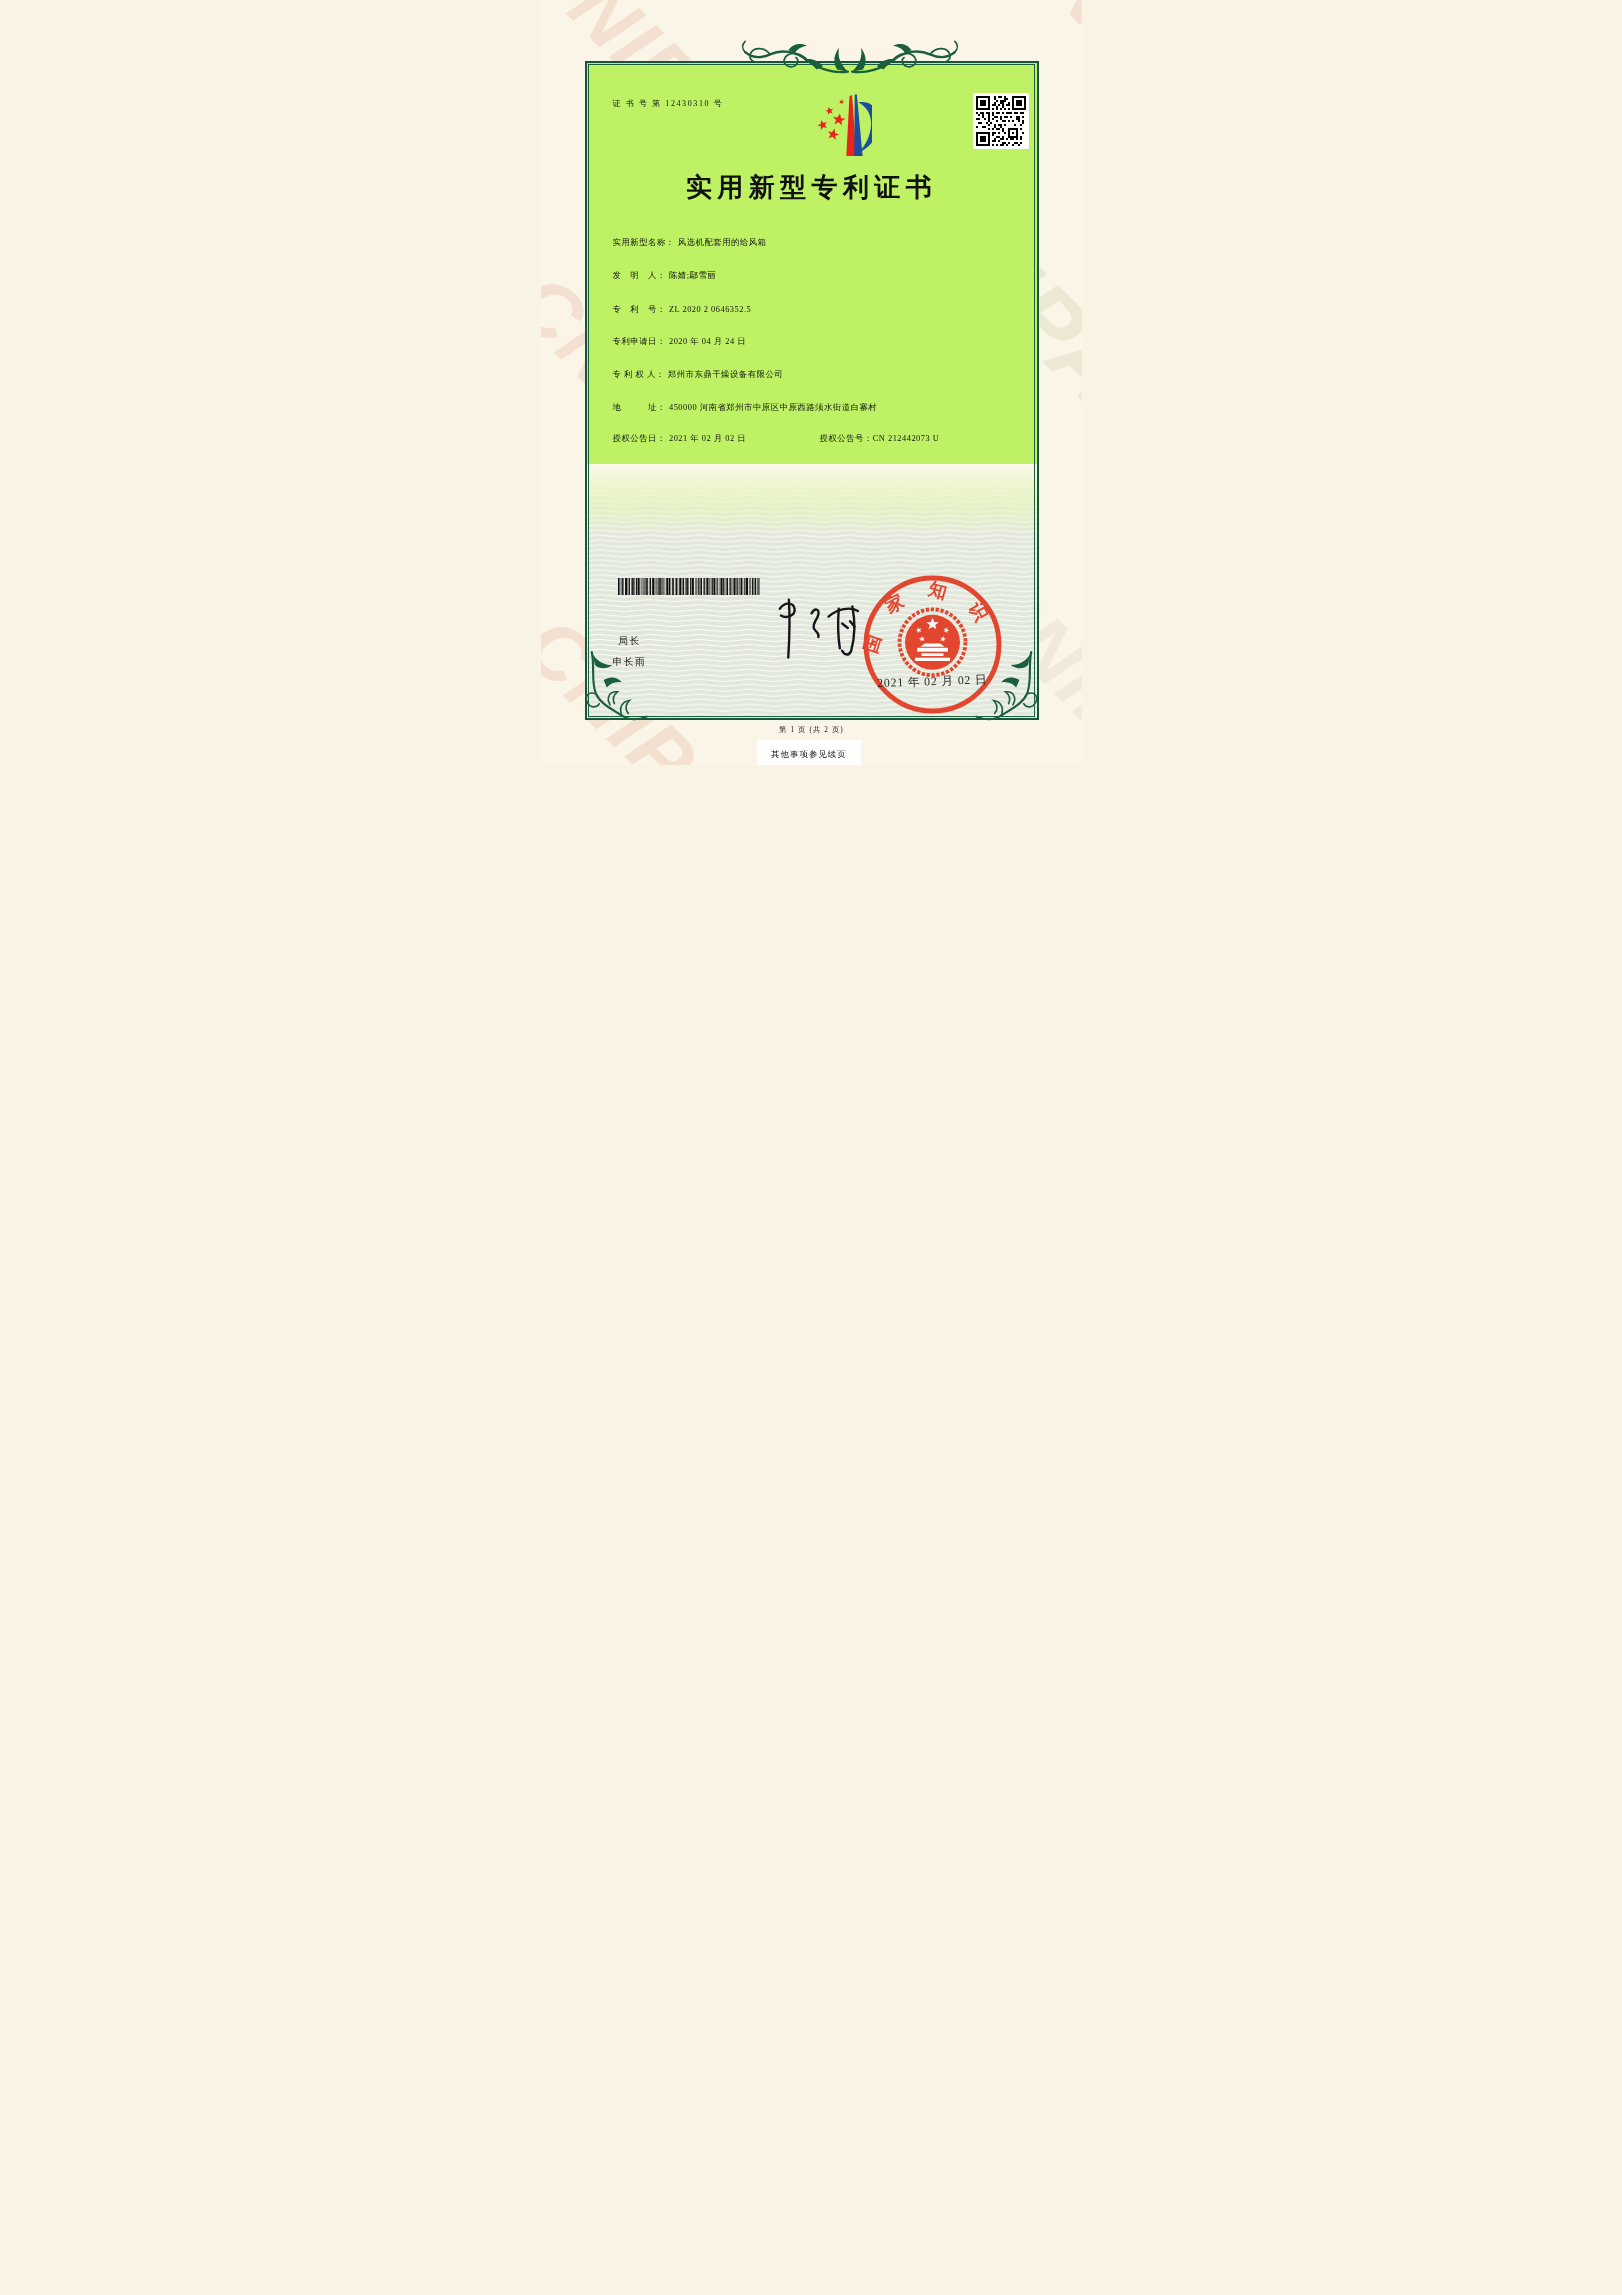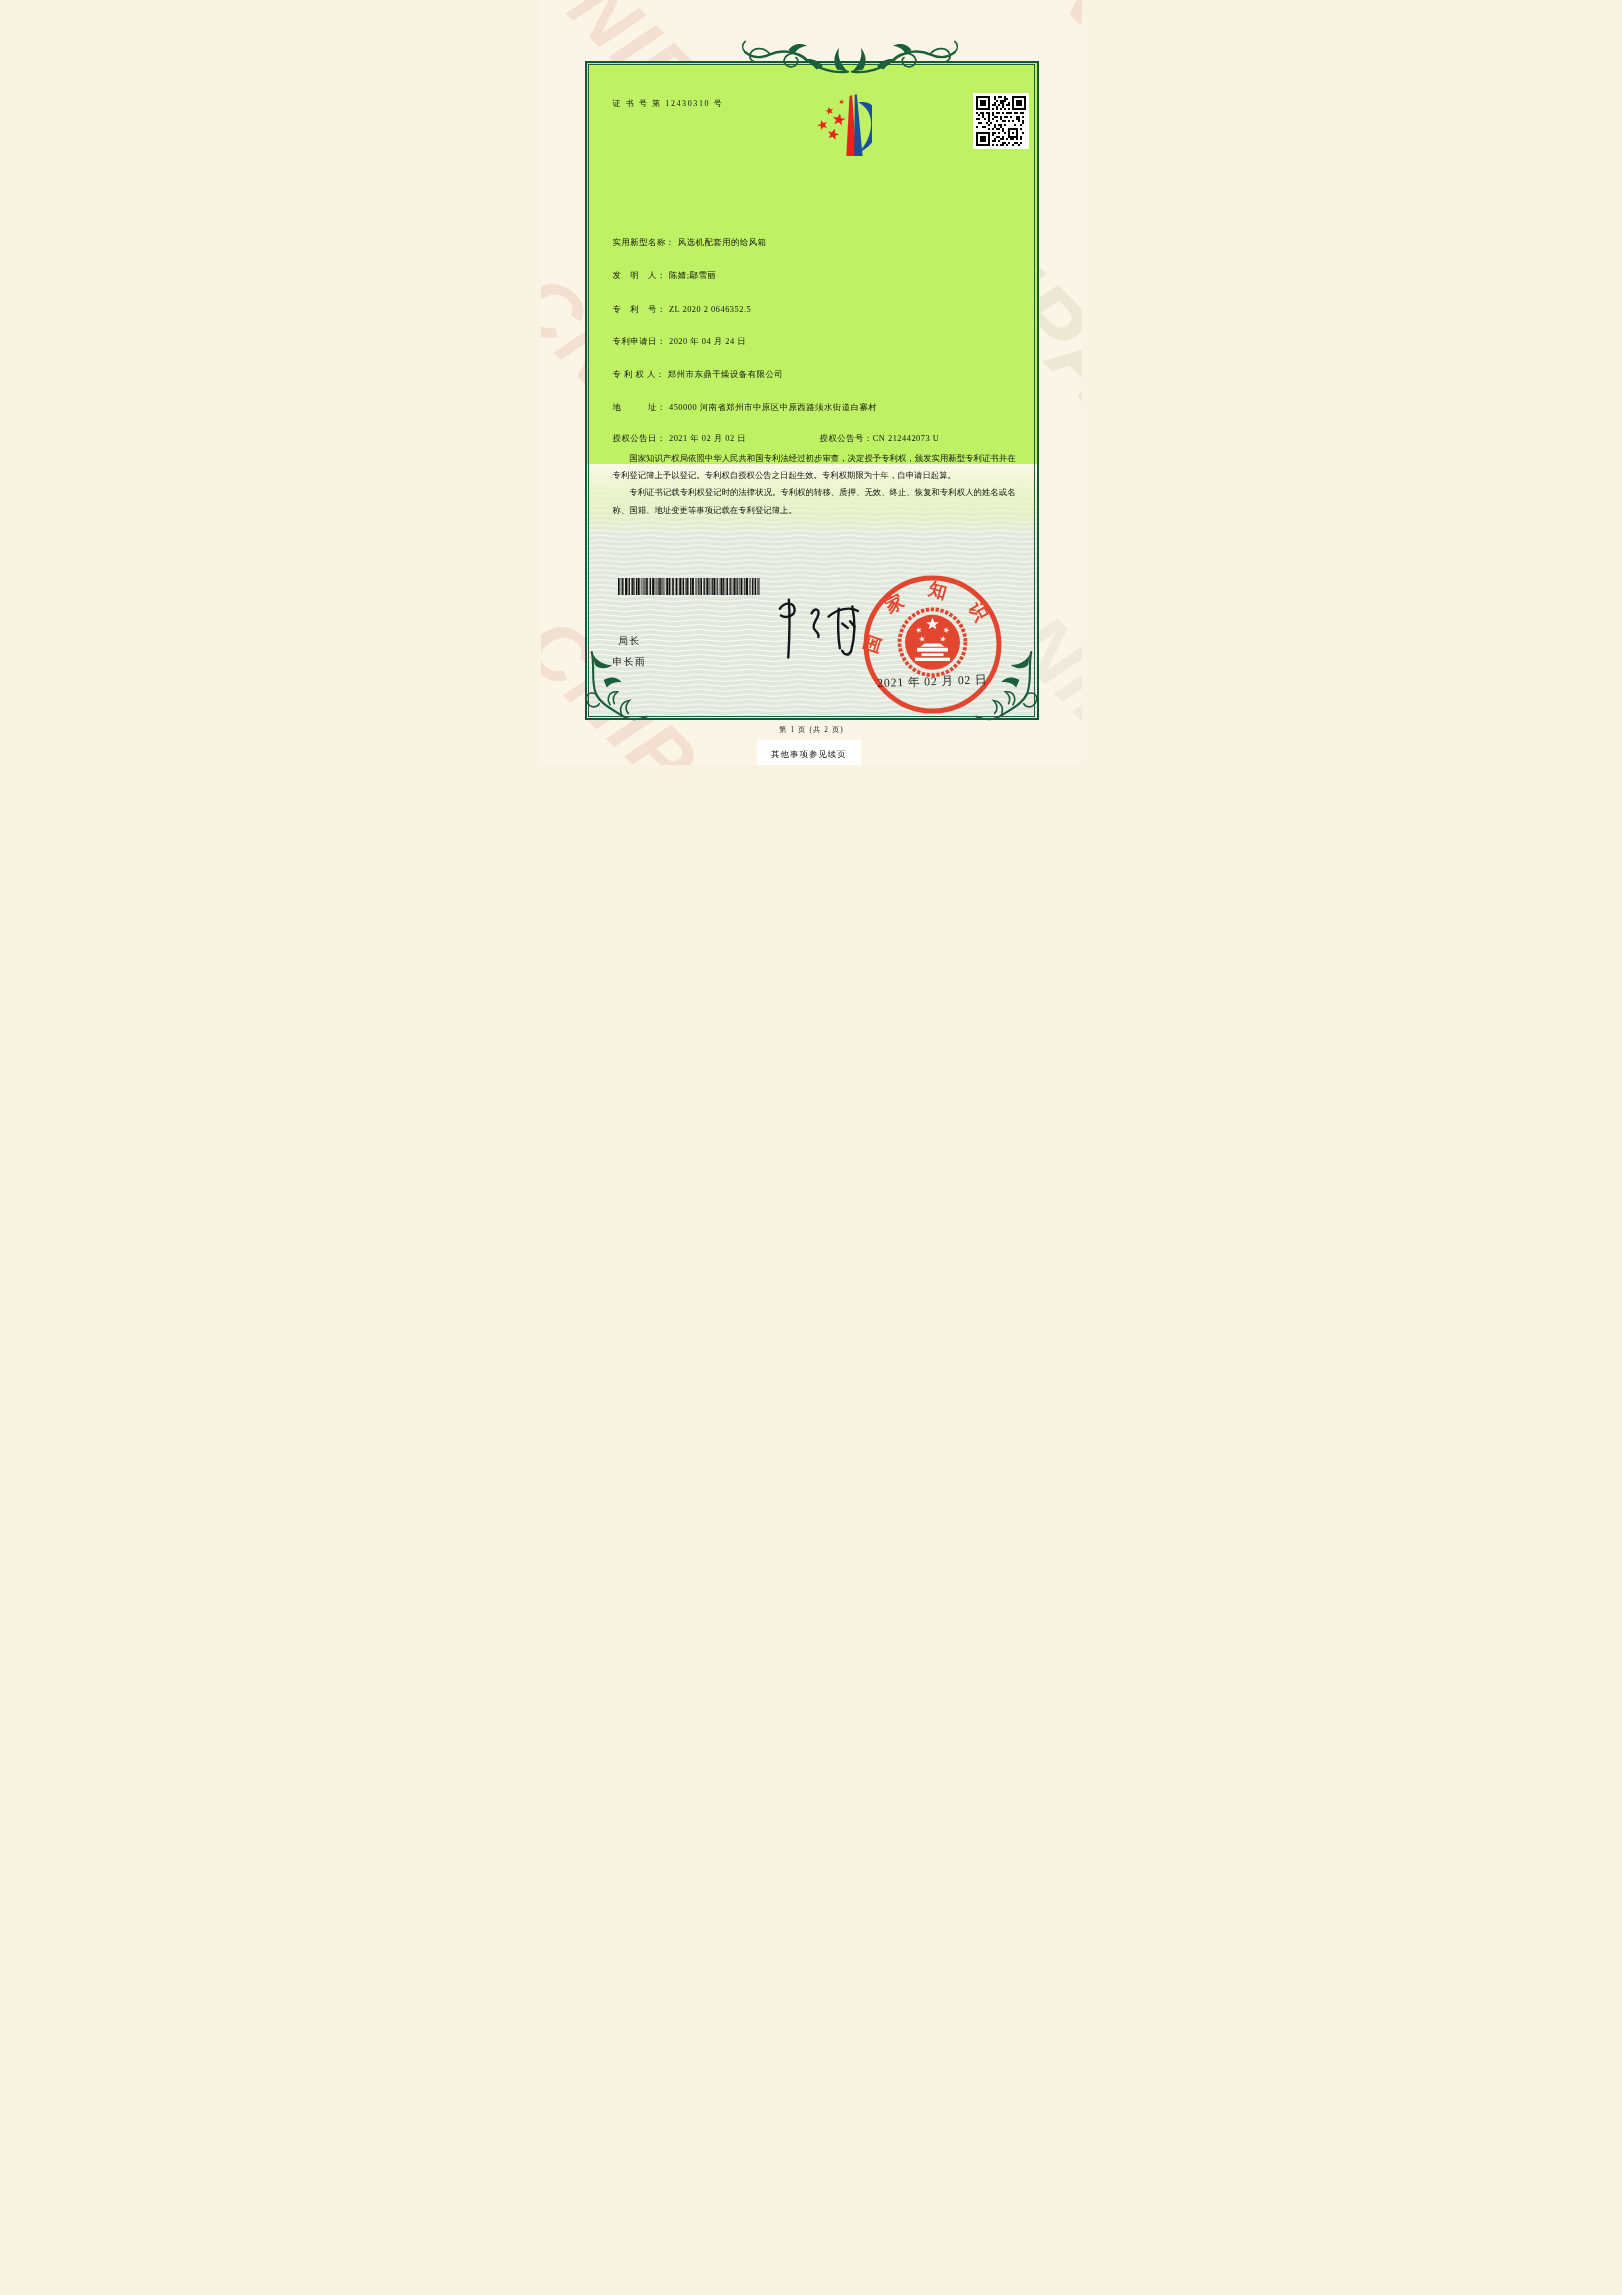--- a/index.html
+++ b/index.html
@@ -239,20 +239,21 @@
         <use href="#star" transform="translate(27,61) scale(0.98) rotate(-18)"></use>
         <use href="#star" transform="translate(47,79) scale(1.12) rotate(14)"></use>
         <path d="M78,6 L83,4 L91,120 L72,120 Z"></path>
       </g>
       <g fill="#1d4e9e">
         <path d="M88,3 L92,3 L103,120 L87,120 Z"></path>
         <path d="M95,18 C121,13 136,34 134,59 C132,88 113,106 96,113 C109,98 118,83 119,60 C120,39 109,25 95,18 Z"></path>
       </g>
     </svg>
 
+    <div class="title">实用新型专利证书</div>
 
     <div class="row" style="top:174px;">
       <span class="lbl">实用新型名称：</span><span class="val">风选机配套用的给风箱</span>
     </div>
     <div class="row" style="top:207px;">
       <span class="lbl">发　明　人：</span><span class="val">陈婧;鄢雪丽</span>
     </div>
     <div class="row" style="top:241px;">
       <span class="lbl">专　利　号：</span><span class="val">ZL 2020 2 0646352.5</span>
     </div>
@@ -265,24 +266,20 @@
     <div class="row" style="top:339px;">
       <span class="lbl">地　　　址：</span><span class="val">450000  河南省郑州市中原区中原西路须水街道白寨村</span>
     </div>
     <div class="row" style="top:370px;">
       <span class="lbl">授权公告日：</span><span class="val">2021 年 02 月 02 日</span>
     </div>
     <div class="grant2" style="top:370px;">
       <span class="lbl">授权公告号：</span><span class="val">CN 212442073 U</span>
     </div>
 
-    <div class="paras">
-      <p>国家知识产权局依照中华人民共和国专利法经过初步审查，决定授予专利权，颁发实用新型专利证书并在专利登记簿上予以登记。专利权自授权公告之日起生效。专利权期限为十年，自申请日起算。</p>
-      <p>专利证书记载专利权登记时的法律状况。专利权的转移、质押、无效、终止、恢复和专利权人的姓名或名称、国籍、地址变更等事项记载在专利登记簿上。</p>
-    </div>
 
     <svg class="barcode" width="142" height="17" viewBox="0 0 262 31">
       <path d="M0,15.5 H262" stroke="#101010" stroke-width="31" stroke-dasharray="3 2 1 1 2 1 1 2 4 1 1 1 2 2 1 1 3 1 1 2 2 1 4 2 1 1 1 2 2 1 1 1 3 2 1 1 2 2 4 1 1 2 1 1 2 1 3 1 1 1 2 2 1 2 4 1 2 1 1 2"></path>
     </svg>
 
     <div class="signer">
       <div>局长</div>
       <div>申长雨</div>
     </div>
 

